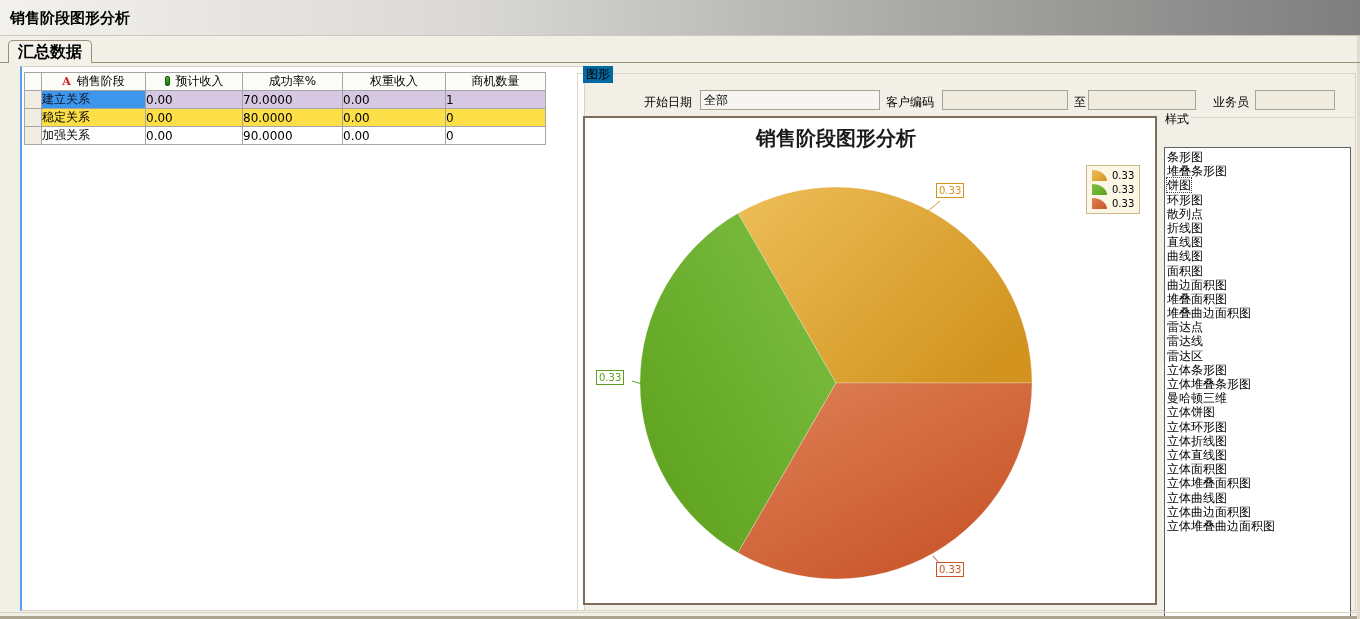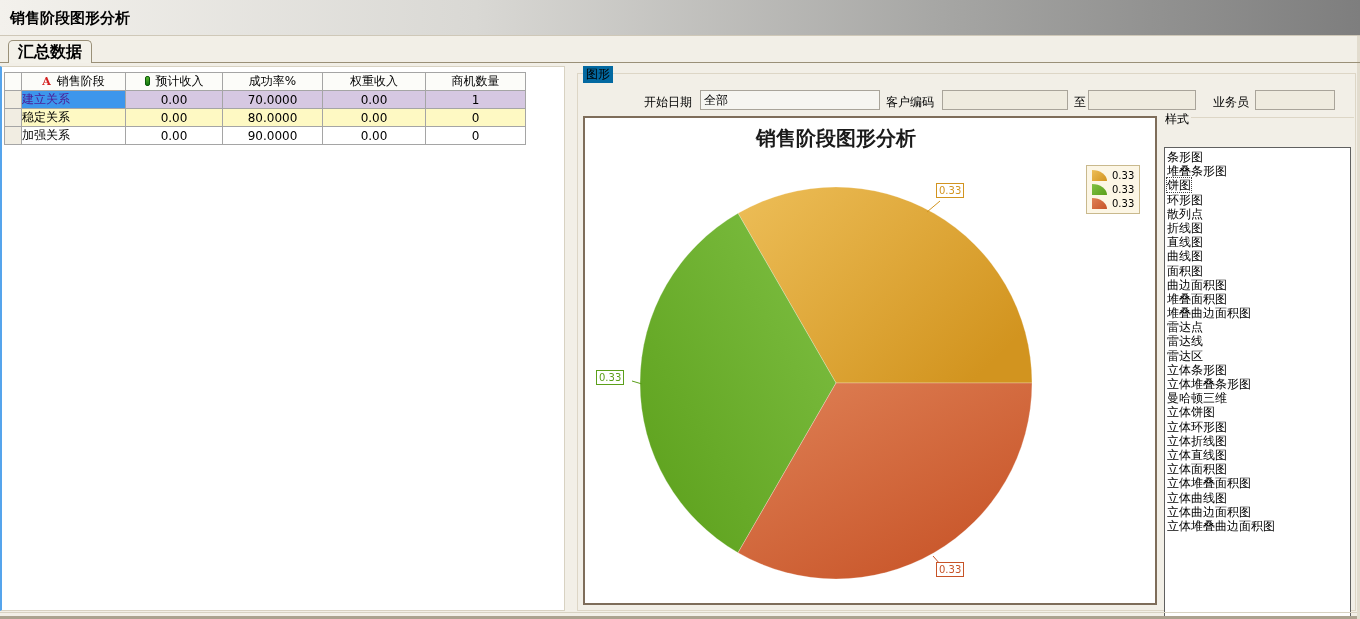--- a/index.html
+++ b/index.html
@@ -12,32 +12,32 @@
   .titlebar { position:absolute; left:0; top:0; width:1360px; height:36px;
     background:linear-gradient(to right,#F3F1EC 0%,#D9D8D4 35%,#A5A5A3 70%,#7E7E7E 100%);
     border-bottom:1px solid #CFC8B8; }
   .titlebar-text { position:absolute; left:10px; top:9px; font-size:15px; font-weight:bold; }
   
   .tab { position:absolute; left:8px; top:40px; width:84px; height:23px; background:#F3F1E9;
     border:1px solid #9A9078; border-bottom:none; border-radius:5px 5px 0 0; text-align:center;
     line-height:21px; font-size:16px; font-weight:bold; z-index:3; }
   .tabline { position:absolute; left:0; top:62px; width:1360px; height:1px; background:#9A9078; z-index:2; }
   
-  .left-panel { position:absolute; left:0; top:66px; width:565px; height:545px; background:#fff;
+  .left-panel { position:absolute; left:20px; top:66px; width:565px; height:545px; background:#fff;
     border:1px solid #D8D2C2; border-left:2px solid #55A4EC; }
   table.grid { position:absolute; left:2px; top:5px; border-collapse:collapse; table-layout:fixed; font-size:12px; }
   table.grid th, table.grid td { border:1px solid #A5A5A5; height:17px; padding:0; overflow:hidden; white-space:nowrap; }
   table.grid th { background:#FCFCF9; font-weight:normal; text-align:center; }
   th.selcol-h, td.selcol { background:#F1EDE2; border:1px solid #C6BFAF; }
   td.stage { text-align:left; padding-left:3px; }
-  td.num { text-align:center; padding-right:4px; }
+  td.num { text-align:left; padding-right:4px; }
   tbody tr:nth-child(1) td.cell { background:#D6C8E2; }
-  tbody tr:nth-child(2) td.cell { background:#fef9c3; }
+  tbody tr:nth-child(2) td.cell { background:#fde047; }
   tbody tr:nth-child(3) td.cell { background:#FFFFFF; }
-  td.selected-cell { background:#3D96EC !important; color:#4c1d95; }
+  td.selected-cell { background:#3D96EC !important; color:#0f172a; }
   .icon-a { color:#D42020; font-family:"DejaVu Serif",serif; font-weight:bold; font-size:11px; margin-right:6px; }
   .icon-pill { display:inline-block; width:5px; height:10px; margin-right:6px; vertical-align:-1px;
     background:linear-gradient(to bottom,#57B42B,#117511); border:1px solid #0A5A0A; border-radius:2px; }
   
   .graph-group { position:absolute; left:577px; top:73px; width:779px; height:538px; border:1px solid #DDD6C6; }
   .graph-caption { position:absolute; left:583px; top:66px; background:#0369a1; padding:0 3px; font-size:12px; z-index:2; }
   
   .flabel { position:absolute; top:94px; font-size:12px; }
   .fin { position:absolute; top:90px; height:20px; border:1px solid #A9A49A; background:#EFEBDF;
     font-size:12px; padding:0 3px; font-family:inherit; }

